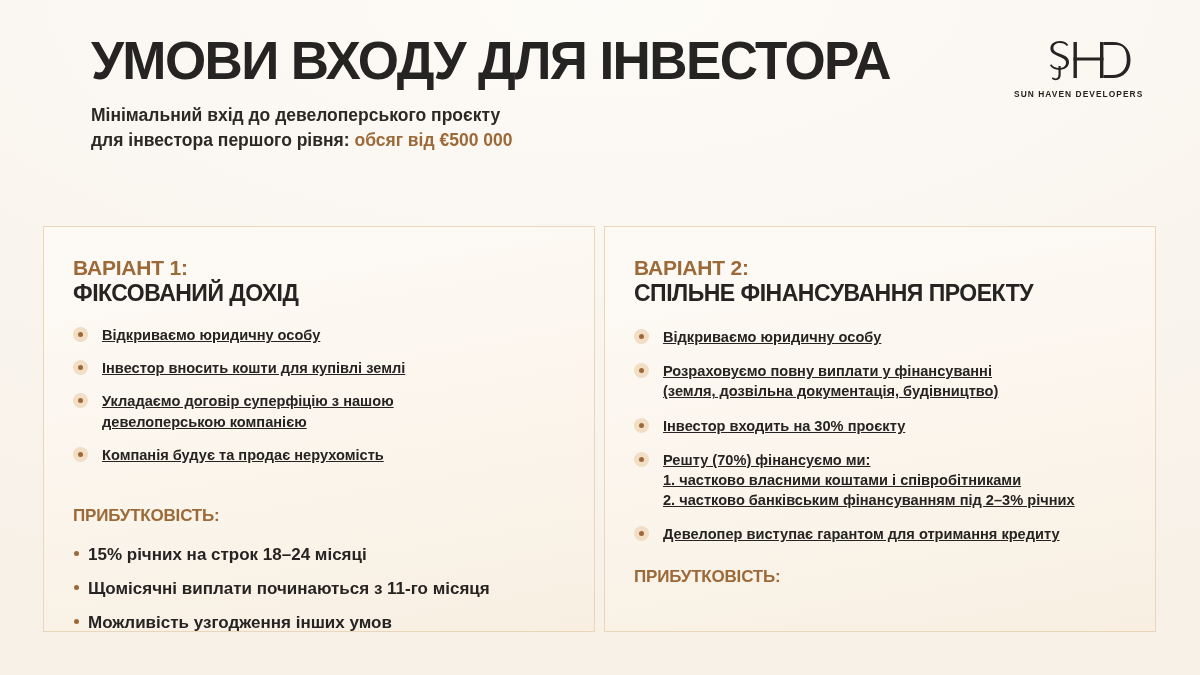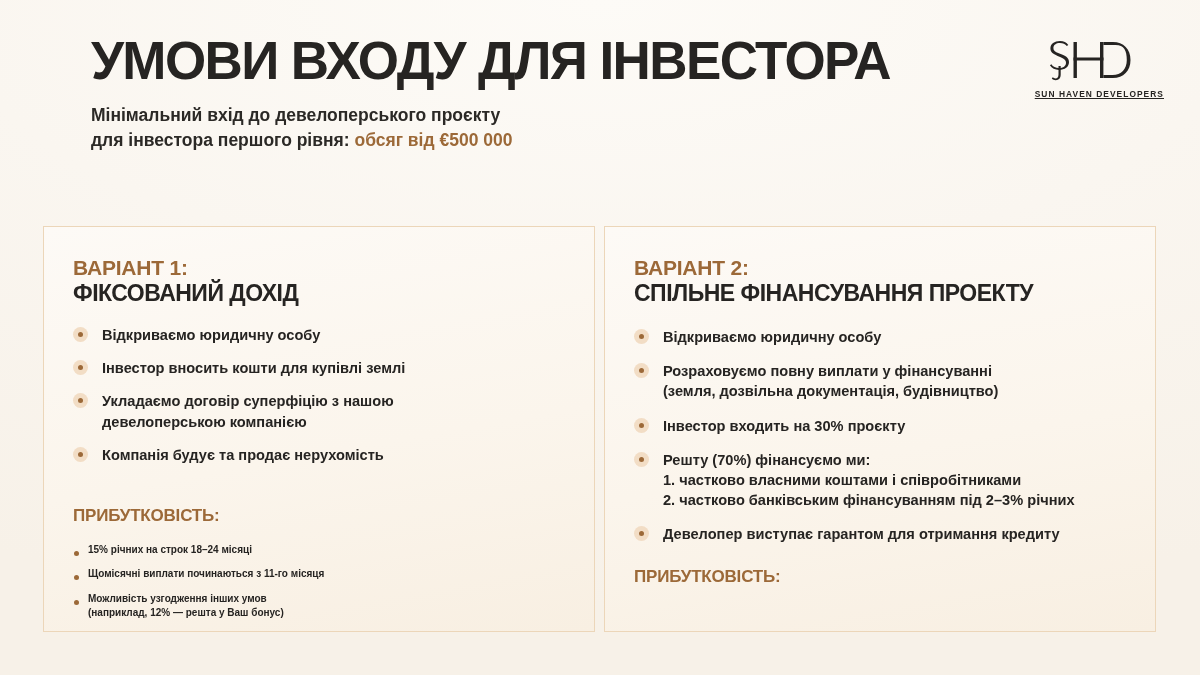--- a/index.html
+++ b/index.html
@@ -45,23 +45,22 @@
     color:#2b2926;
     max-width:620px;
   }
   .subtitle .accent { color:#9c6938; }
 
   
   .logo {
     position:absolute;
     right:36px; top:36px;
     width:150px;
-    text-align:right;
-    color:#262422;
-    text-decoration:underline;
+    text-align:left;
+    color:#262422;
   }
   .logo-mark {
     display:block;
     margin:0 auto;
     height:50px;
   }
   .logo-word {
     display:block;
     margin-top:3px;
     font-size:8.4px;
@@ -110,20 +109,21 @@
   
   ul.halo-list { list-style:none; }
   ul.halo-list > li {
     position:relative;
     padding-left:29px;
     margin-bottom:13px;
     font-size:14.6px;
     font-weight:700;
     line-height:1.38;
     color:#262422;
+    text-decoration:underline;
   }
   ul.halo-list > li:last-child { margin-bottom:16px; }
   ul.halo-list > li::before {
     content:"";
     position:absolute;
     left:0; top:2px;
     width:15px; height:15px;
     border-radius:50%;
     background:#f2ddc5;
   }
@@ -148,21 +148,21 @@
     color:#9c6938;
     text-transform:uppercase;
     line-height:1.1;
   }
 
   ul.dot-list { list-style:none; }
   ul.dot-list > li {
     position:relative;
     padding-left:15px;
     margin-bottom:11px;
-    font-size:10px;
+    font-size:17px;
     font-weight:700;
     line-height:1.38;
     color:#262422;
   }
   ul.dot-list > li:last-child { margin-bottom:0; }
   ul.dot-list > li::before {
     content:"";
     position:absolute;
     left:1px; top:8px;
     width:5px; height:5px;

